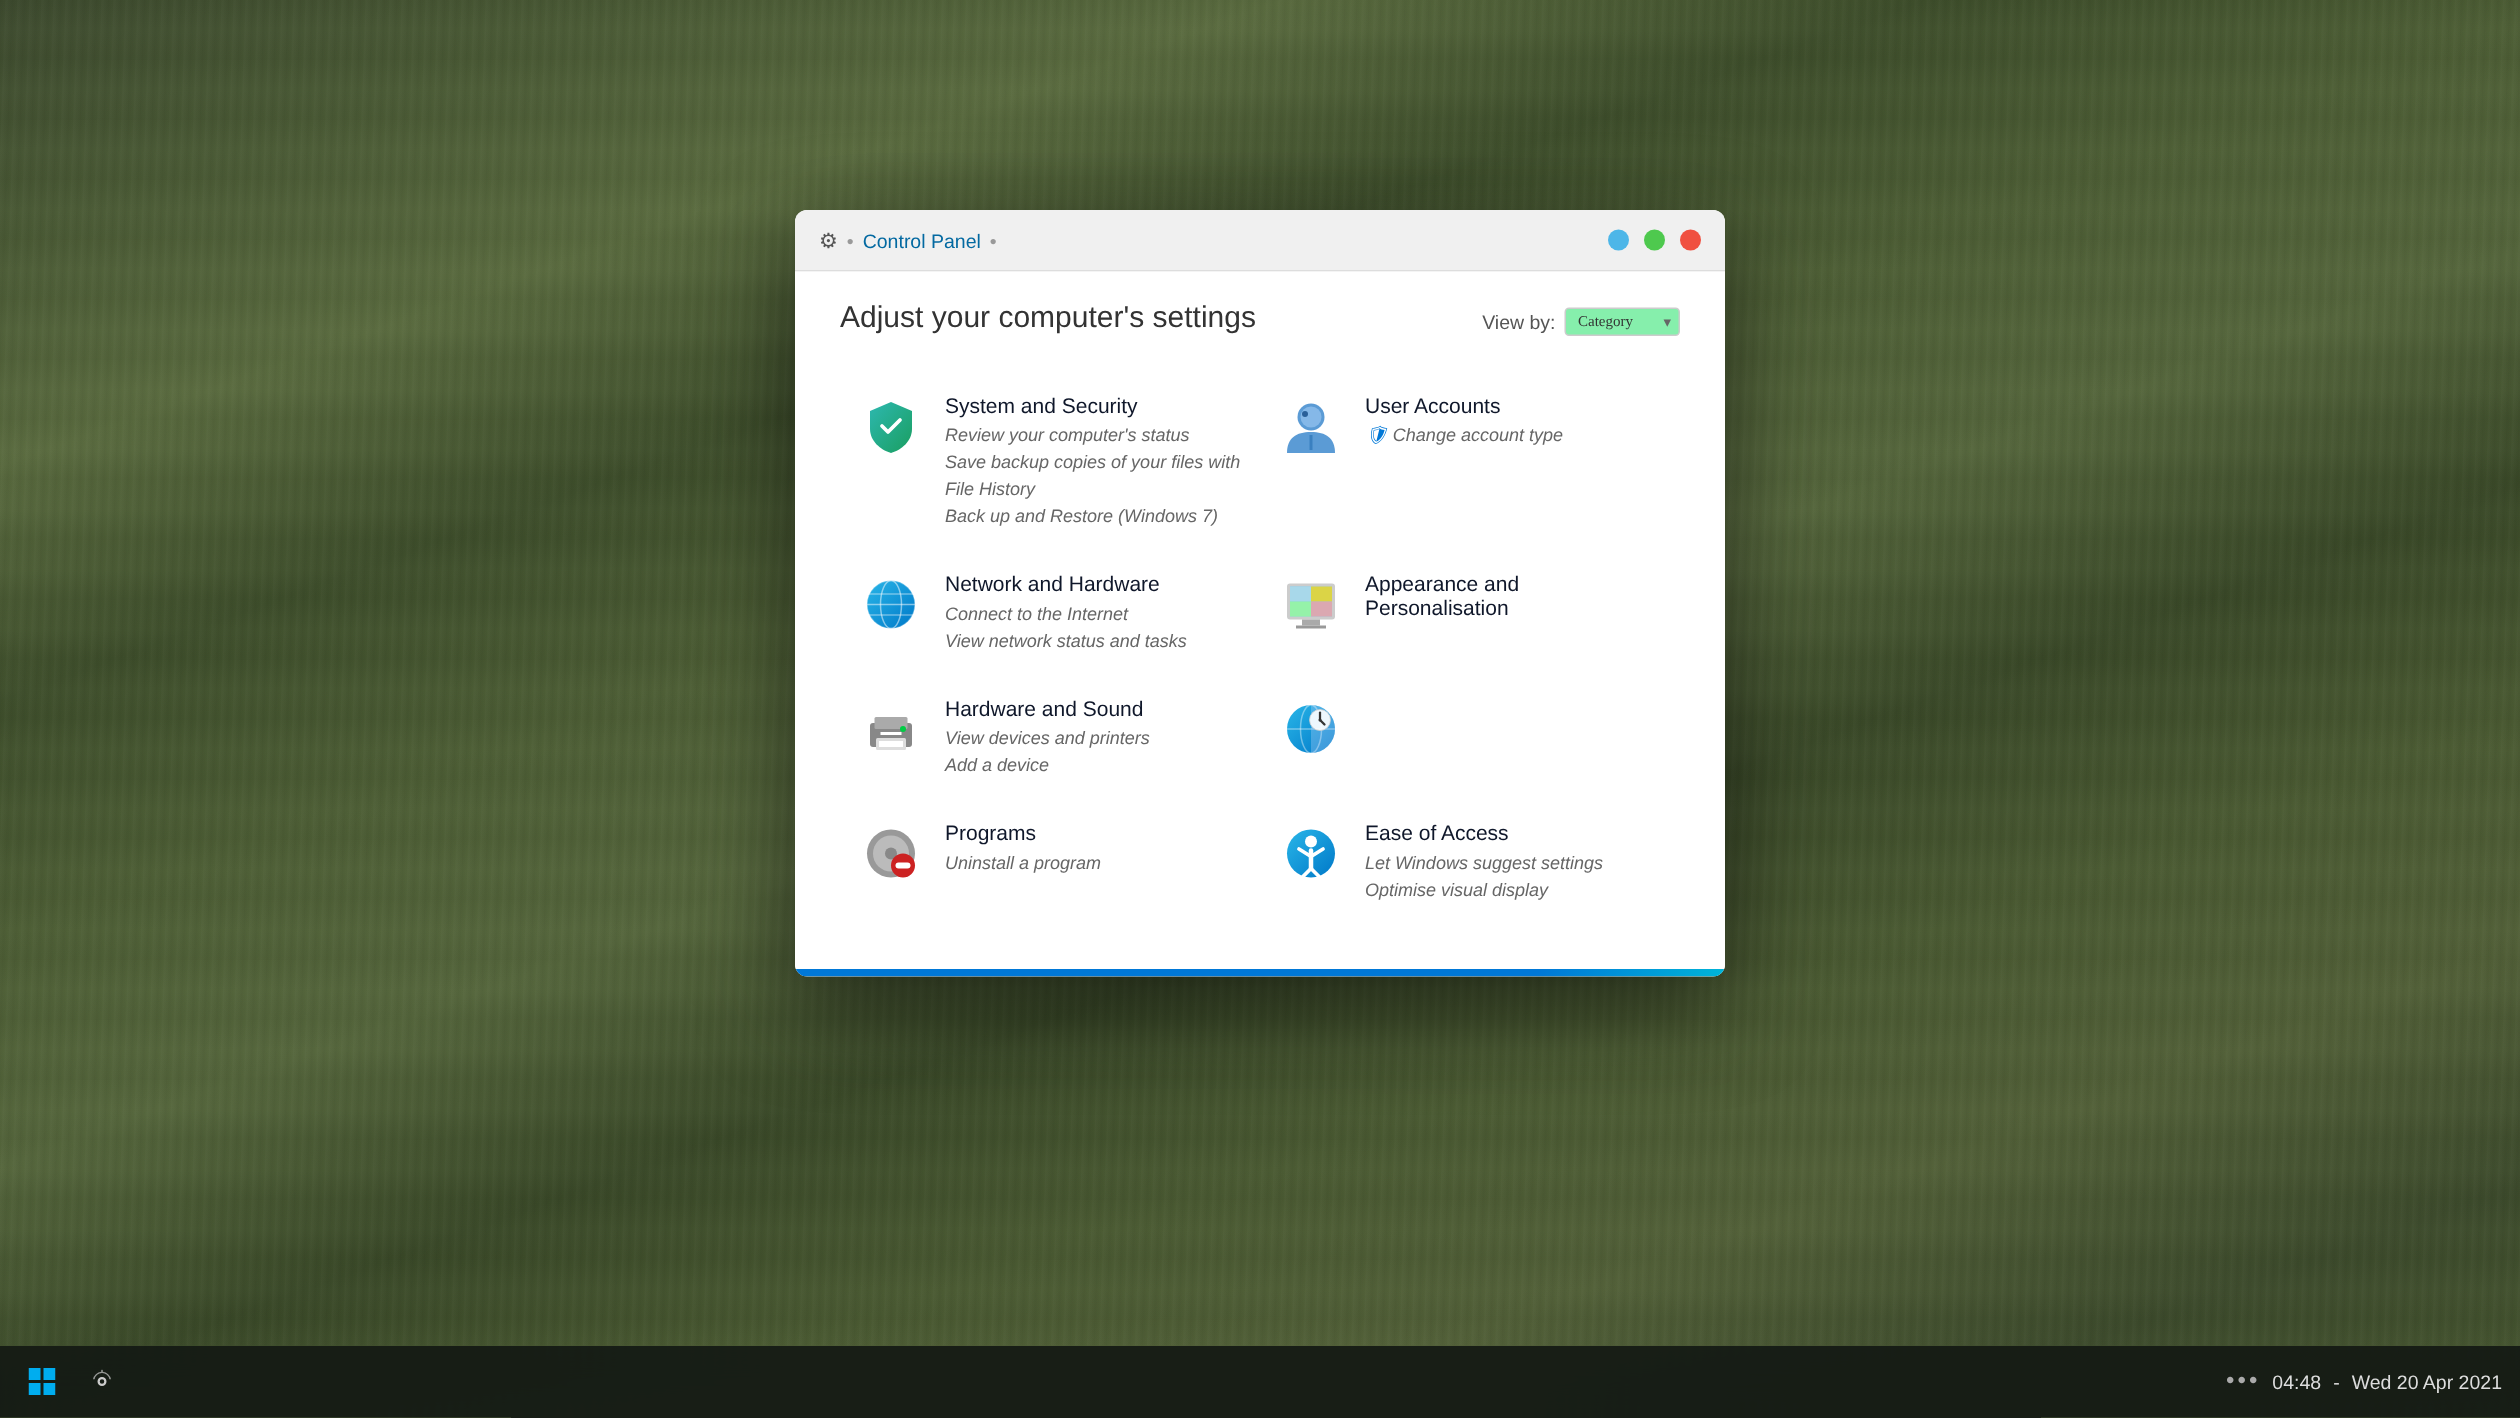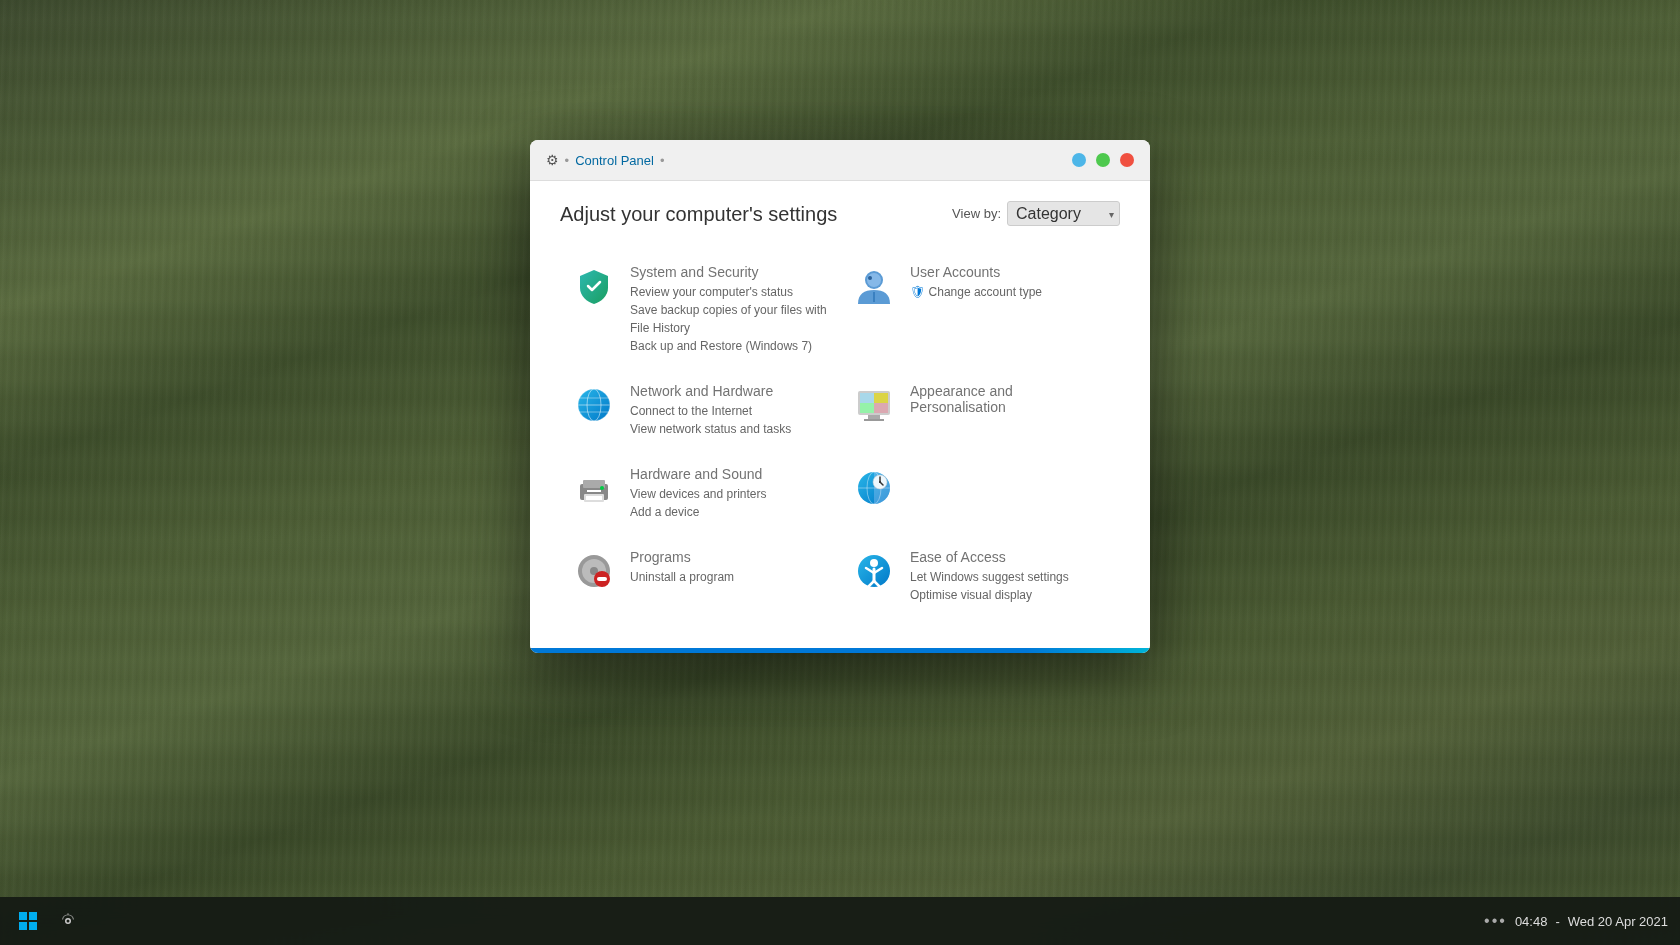--- a/index.html
+++ b/index.html
@@ -149,29 +149,30 @@
 
     .view-by {
       display: flex;
       align-items: center;
       gap: 6px;
       font-size: 13px;
       color: #555;
     }
 
     .view-by-dropdown {
-      background: #e5e5e5;
+      background: #86efac;
       border: 1px solid #ccc;
       border-radius: 3px;
       padding: 3px 20px 3px 8px;
-      font-size: 16px;
+      font-size: 10px;
       cursor: pointer;
       position: relative;
       appearance: none;
       color: #333;
+      font-family: Liberation Serif, serif;
     }
 
     .dropdown-wrapper {
       position: relative;
     }
 
     .dropdown-wrapper::after {
       content: '▾';
       position: absolute;
       right: 6px;
@@ -203,31 +204,32 @@
       flex-shrink: 0;
       display: flex;
       align-items: center;
       justify-content: center;
     }
 
     .category-text {}
 
     .category-name {
       font-size: 14px;
-      color: #737373;
+      color: #0f172a;
       text-decoration: none;
       cursor: pointer;
       display: block;
       margin-bottom: 3px;
     }
 
     .category-desc {
       font-size: 12px;
       color: #666;
       line-height: 1.5;
+      font-style: italic;
     }
 
     
     .window-bottom {
       height: 5px;
       background: linear-gradient(to right, #0078d7 80%, #00b4d8 100%);
     }
 
     
     .taskbar-dots {

